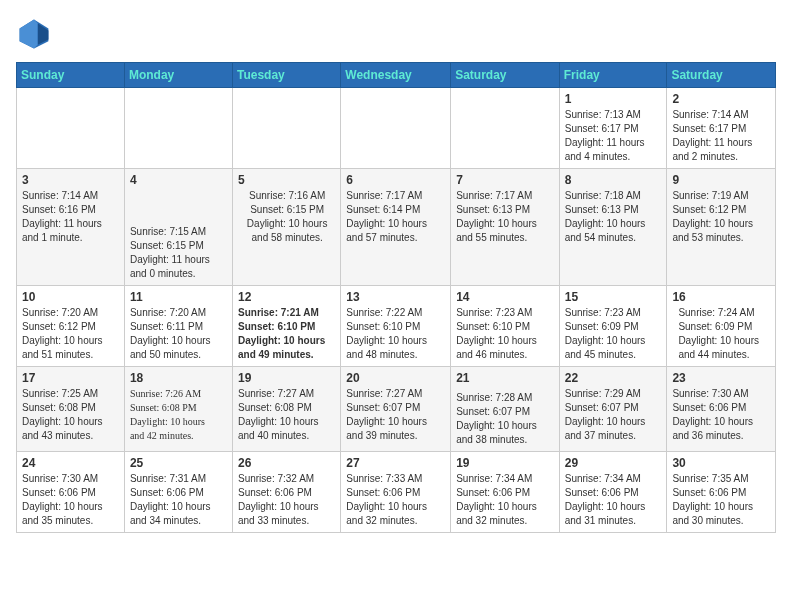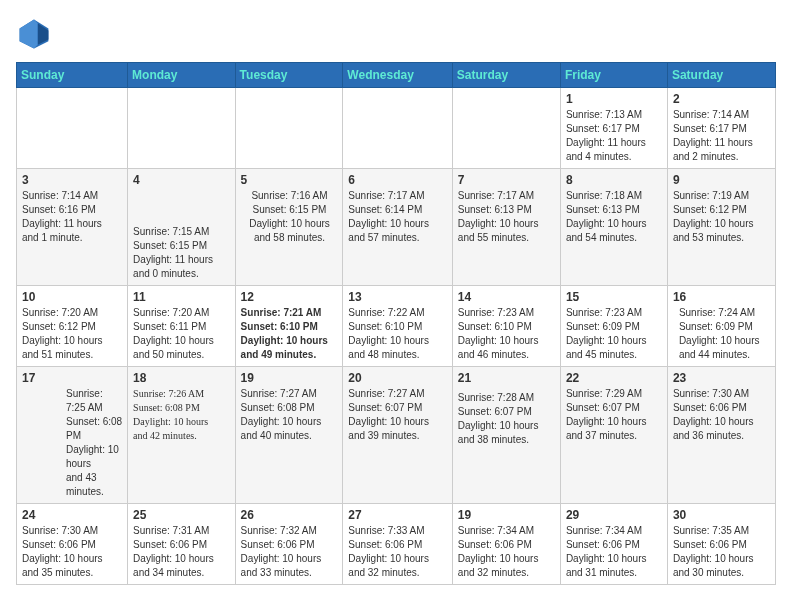--- a/index.html
+++ b/index.html
@@ -254,21 +254,21 @@
             <span class="day-num">16</span>
             <div class="day-info" style="white-space: pre-line; margin-left: 6px;">Sunrise: 7:24 AM
 Sunset: 6:09 PM
 Daylight: 10 hours
 and 44 minutes.</div>
           </td>
         </tr>
         <tr>
           <td>
             <span class="day-num">17</span>
-            <div class="day-info" style="white-space: pre-line; margin-left: 44px;">Sunrise: 7:25 AM
+            <div class="day-info" style="white-space: pre-line;">Sunrise: 7:25 AM
 Sunset: 6:08 PM
 Daylight: 10 hours
 and 43 minutes.</div>
           </td>
           <td>
             <span class="day-num">18</span>
             <div class="day-info" style="white-space: pre-line; font-family: Liberation Serif, serif;">Sunrise: 7:26 AM
 Sunset: 6:08 PM
 Daylight: 10 hours
 and 42 minutes.</div>

